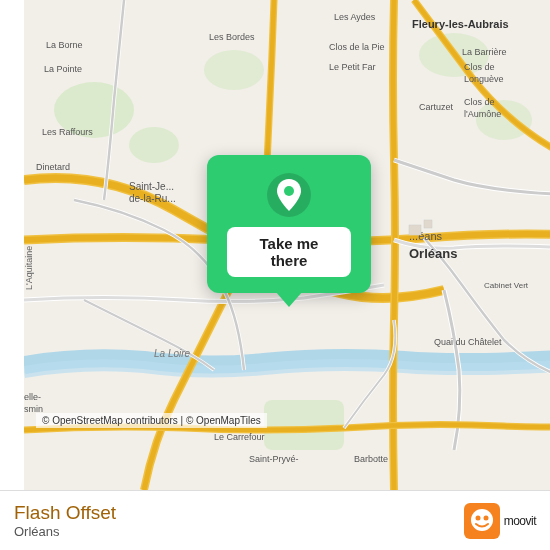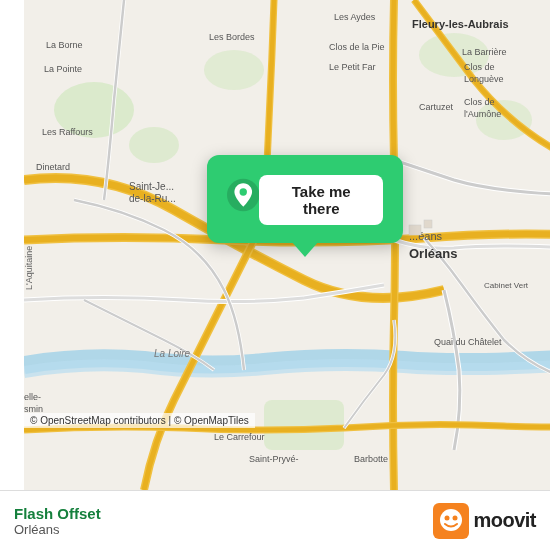--- a/index.html
+++ b/index.html
@@ -33,25 +33,25 @@
       inset: 0;
       width: 100%;
       height: 100%;
     }
 
     
     .popup-card {
       position: absolute;
       top: 155px;
       left: 183px;
-      width: 196px;
+      width: 164px;
       background: #2ecc71;
       border-radius: 12px;
       display: flex;
-      flex-direction: row;
+      flex-direction: column;
       align-items: center;
       padding: 18px 20px 16px;
       box-shadow: 0 4px 16px rgba(0,0,0,0.25);
       z-index: 10;
     }
 
     .popup-card::after {
       content: '';
       position: absolute;
       bottom: -14px;
@@ -94,53 +94,53 @@
       justify-content: space-between;
       padding: 0 14px;
     }
 
     .footer-left {
       display: flex;
       flex-direction: column;
     }
 
     .footer-title {
-      font-size: 15px;
-      font-weight: 700;
-      color: #15803d;
+      font-size: 19px;
+      font-weight: 400;
+      color: #a16207;
     }
 
     .footer-subtitle {
       font-size: 13px;
       color: #555;
     }
 
     .moovit-logo {
       display: flex;
       align-items: center;
       gap: 4px;
     }
 
     .moovit-icon {
       width: 36px;
       height: 36px;
     }
 
     .moovit-text {
-      font-size: 20px;
-      font-weight: 700;
+      font-size: 12px;
+      font-weight: 400;
       color: #222;
       letter-spacing: -0.5px;
     }
 
     
     .osm-attribution {
       position: absolute;
       bottom: 62px;
-      left: 0;
+      left: 12px;
       background: rgba(255,255,255,0.7);
       font-size: 10px;
       color: #333;
       padding: 2px 6px;
     }
   </style>
 </head>
 <body>
 
 <div id="map-container">

